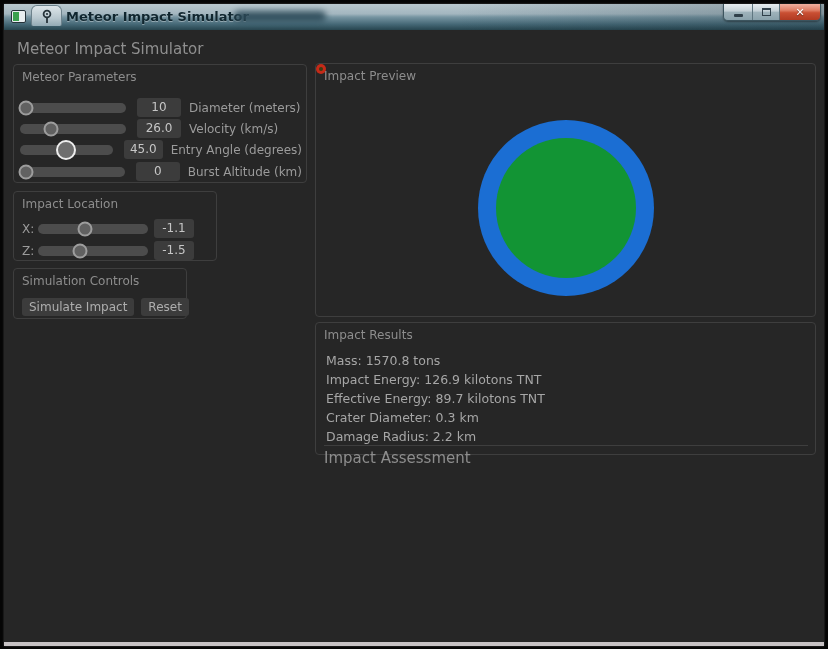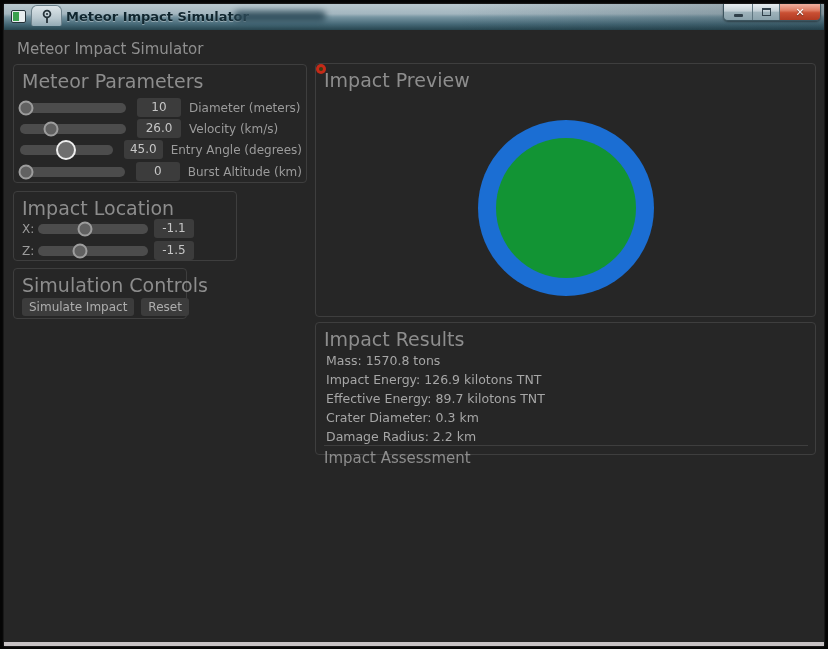--- a/index.html
+++ b/index.html
@@ -41,24 +41,24 @@
   .glyph-min { width:9px; height:3px; background:#30404a; border-radius:1px; margin-top:6px; }
   .glyph-max { width:9px; height:8px; border:1px solid #30404a; border-top-width:2px; background:transparent; }
   .glyph-close { color:#fff; font-size:11px; font-weight:bold; text-shadow:0 1px 1px rgba(0,0,0,.5); line-height:1; }
 
   
   .client { position:absolute; left:-3px; top:26px; width:820px; height:612px; background:#262626; }
 
   .heading { position:absolute; left:13px; top:10px; font-size:15px; color:#8f8f8f; }
 
   .panel { position:absolute; border:1px solid #3e3e3e; border-radius:4px; background:#262626; }
-  .panel-title { position:absolute; left:8px; top:5px; font-size:19px; color:#8d8d8d; white-space:nowrap; }
+  .panel-title { position:absolute; left:8px; top:5px; font-size:12px; color:#8d8d8d; white-space:nowrap; }
 
   .panel-params   { left:9px;   top:34px;  width:294px; height:119px; }
-  .panel-location { left:9px;   top:161px; width:224px; height:70px;  }
+  .panel-location { left:9px;   top:161px; width:204px; height:70px;  }
   .panel-controls { left:9px;   top:238px; width:174px; height:51px;  }
   .panel-preview  { left:311px; top:33px;  width:501px; height:254px; }
   .panel-results  { left:311px; top:292px; width:501px; height:133px; }
 
   
   .srow { position:absolute; height:19px; display:flex; align-items:center; }
   .track { position:relative; height:10px; background:#4c4c4c; border-radius:5px; cursor:pointer; }
   .handle { position:absolute; top:50%; transform:translate(-50%,-50%); width:15px; height:15px;
             border-radius:50%; background:#616161; border:2px solid #9d9d9d; cursor:grab; }
   .handle.focused { width:20px; height:20px; border:2px solid #ededed; background:#6e6e6e; }

